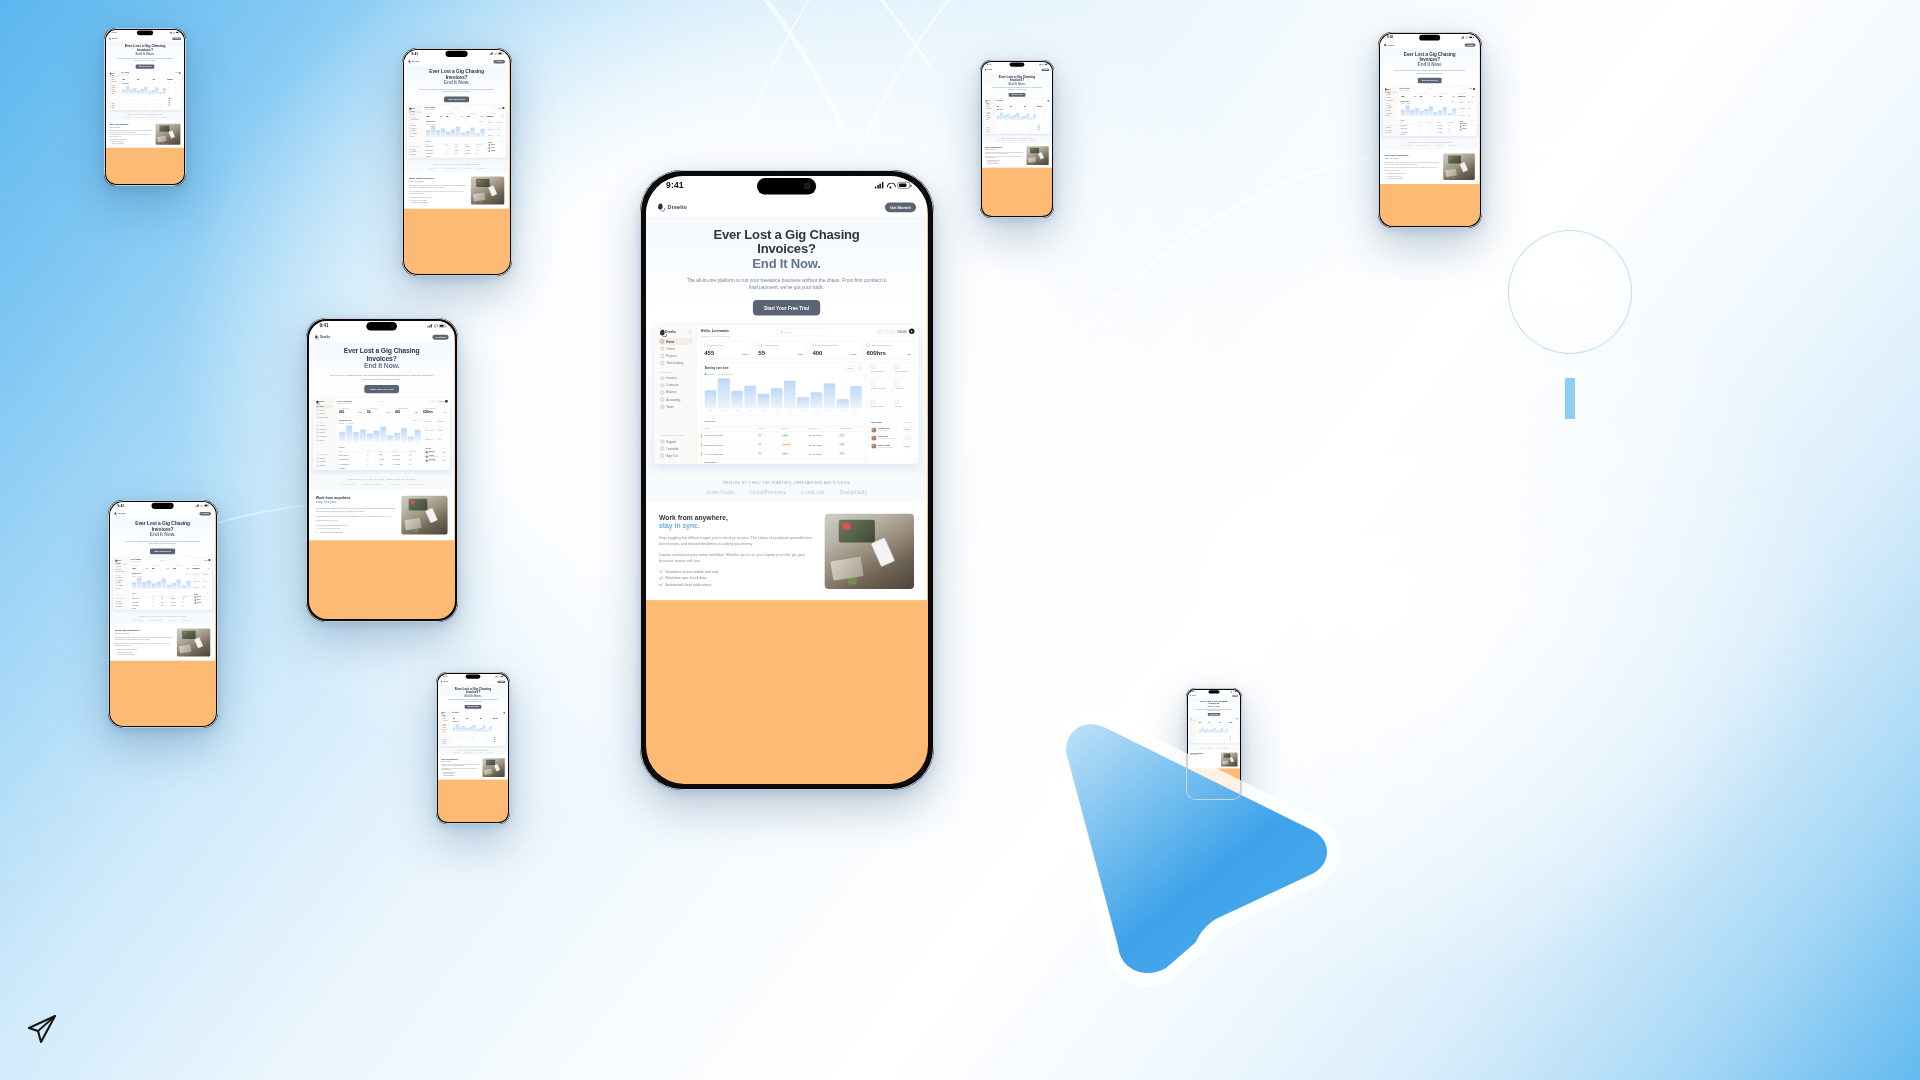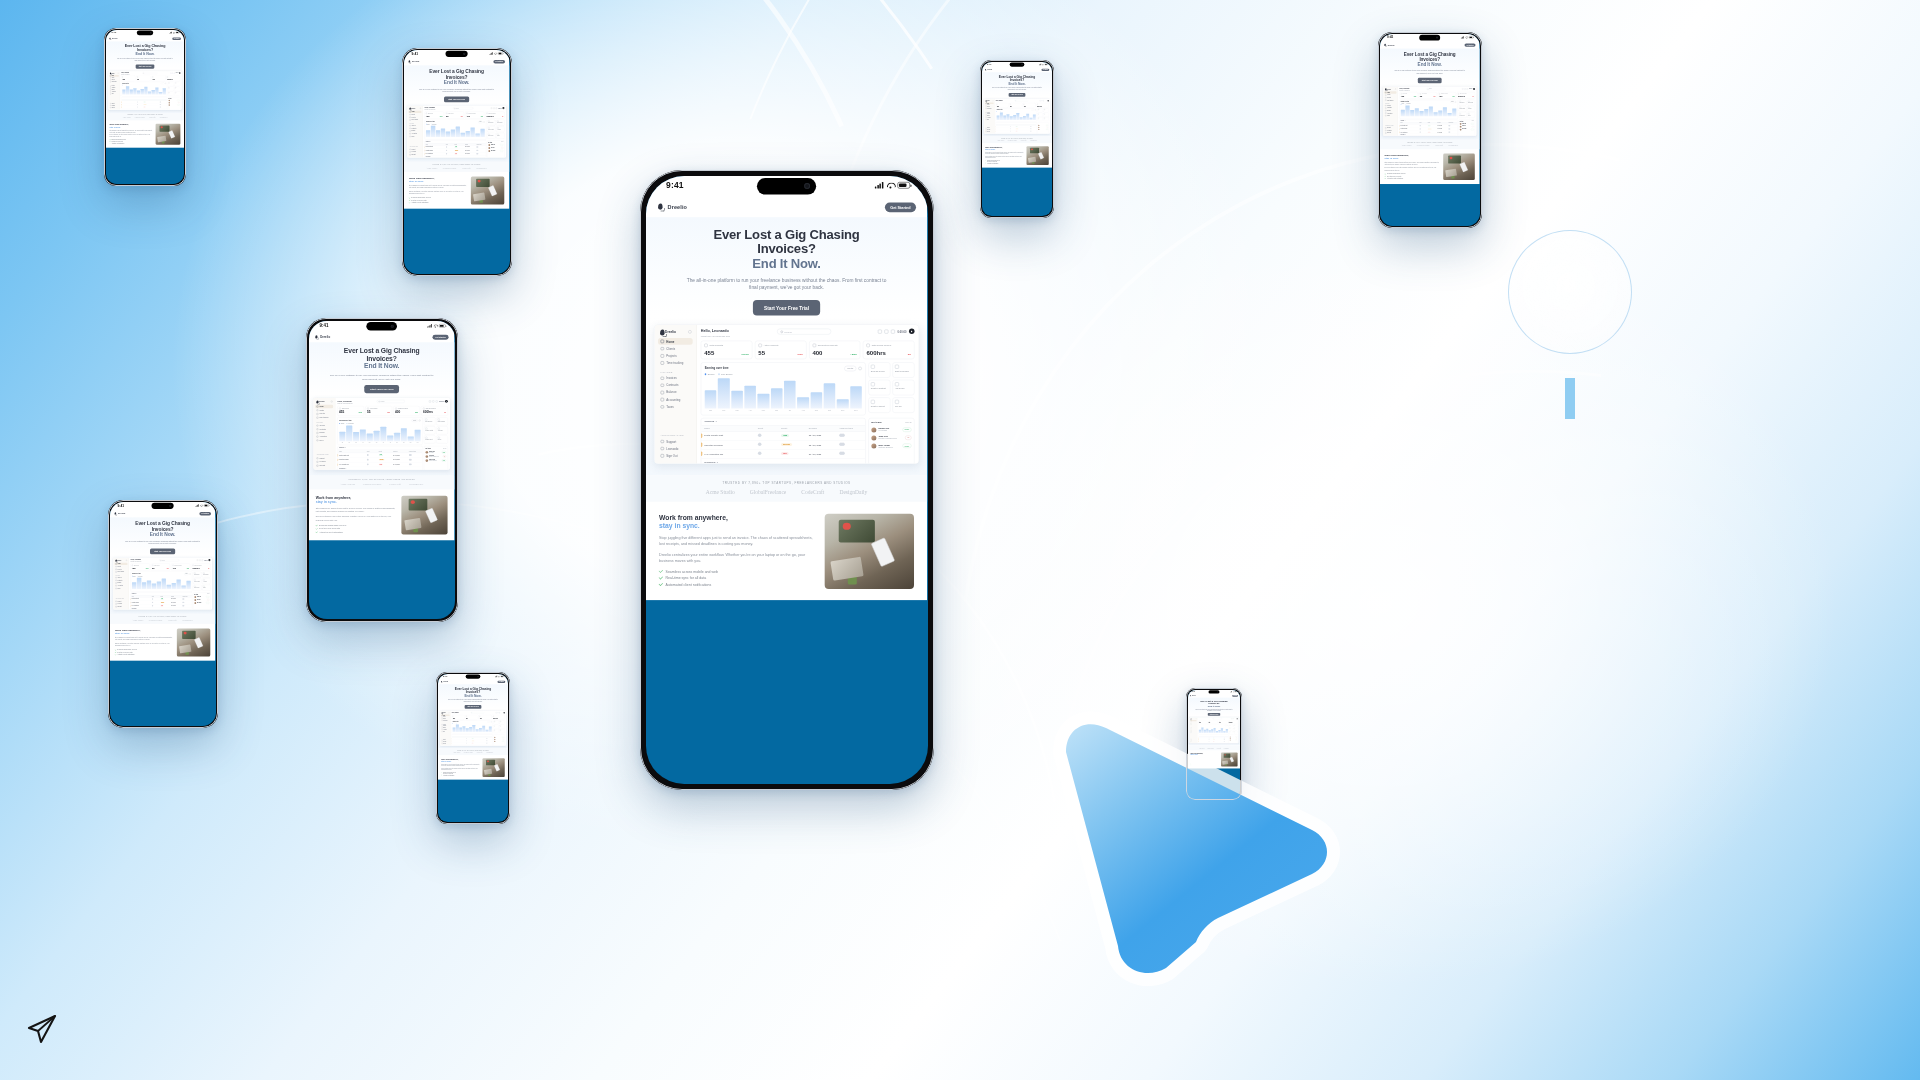--- a/index.html
+++ b/index.html
@@ -39,21 +39,21 @@
     position:absolute;
     background:#0b0b0d;
     box-shadow:0 18px 44px rgba(40,85,130,0.30), 0 3px 10px rgba(40,85,130,0.18);
     overflow:hidden;
   }
   .phone .frame-edge {
     position:absolute; inset:0;
     border:1.5px solid rgba(210,216,224,0.95);
     border-radius:inherit; pointer-events:none; z-index:5;
   }
-  .screen { position:absolute; background:#0369a1; overflow:hidden; }
+  .screen { position:absolute; background:#fdba74; overflow:hidden; }
 
   
   .lp { position:absolute; left:0; top:0; width:560px; background:#fff; transform-origin:0 0; }
   .statusbar { height:42px; position:relative; }
   .statusbar .time { position:absolute; left:40px; top:9px; font-size:17px; font-weight:600; color:#111; letter-spacing:.3px; }
   .island { position:absolute; left:50%; transform:translateX(-50%); top:4px; width:118px; height:33px; background:#000; border-radius:20px; }
   .island .cam { position:absolute; right:12px; top:10px; width:12px; height:12px; border-radius:50%; background:#14161b; box-shadow:inset 0 0 0 2px #25282f; }
   .sb-right { position:absolute; right:34px; top:12px; display:flex; align-items:flex-end; gap:6px; }
   .bars { display:flex; align-items:flex-end; gap:1.6px; height:13px; }
   .bars i { width:3px; background:#111; border-radius:1px; display:block; }

